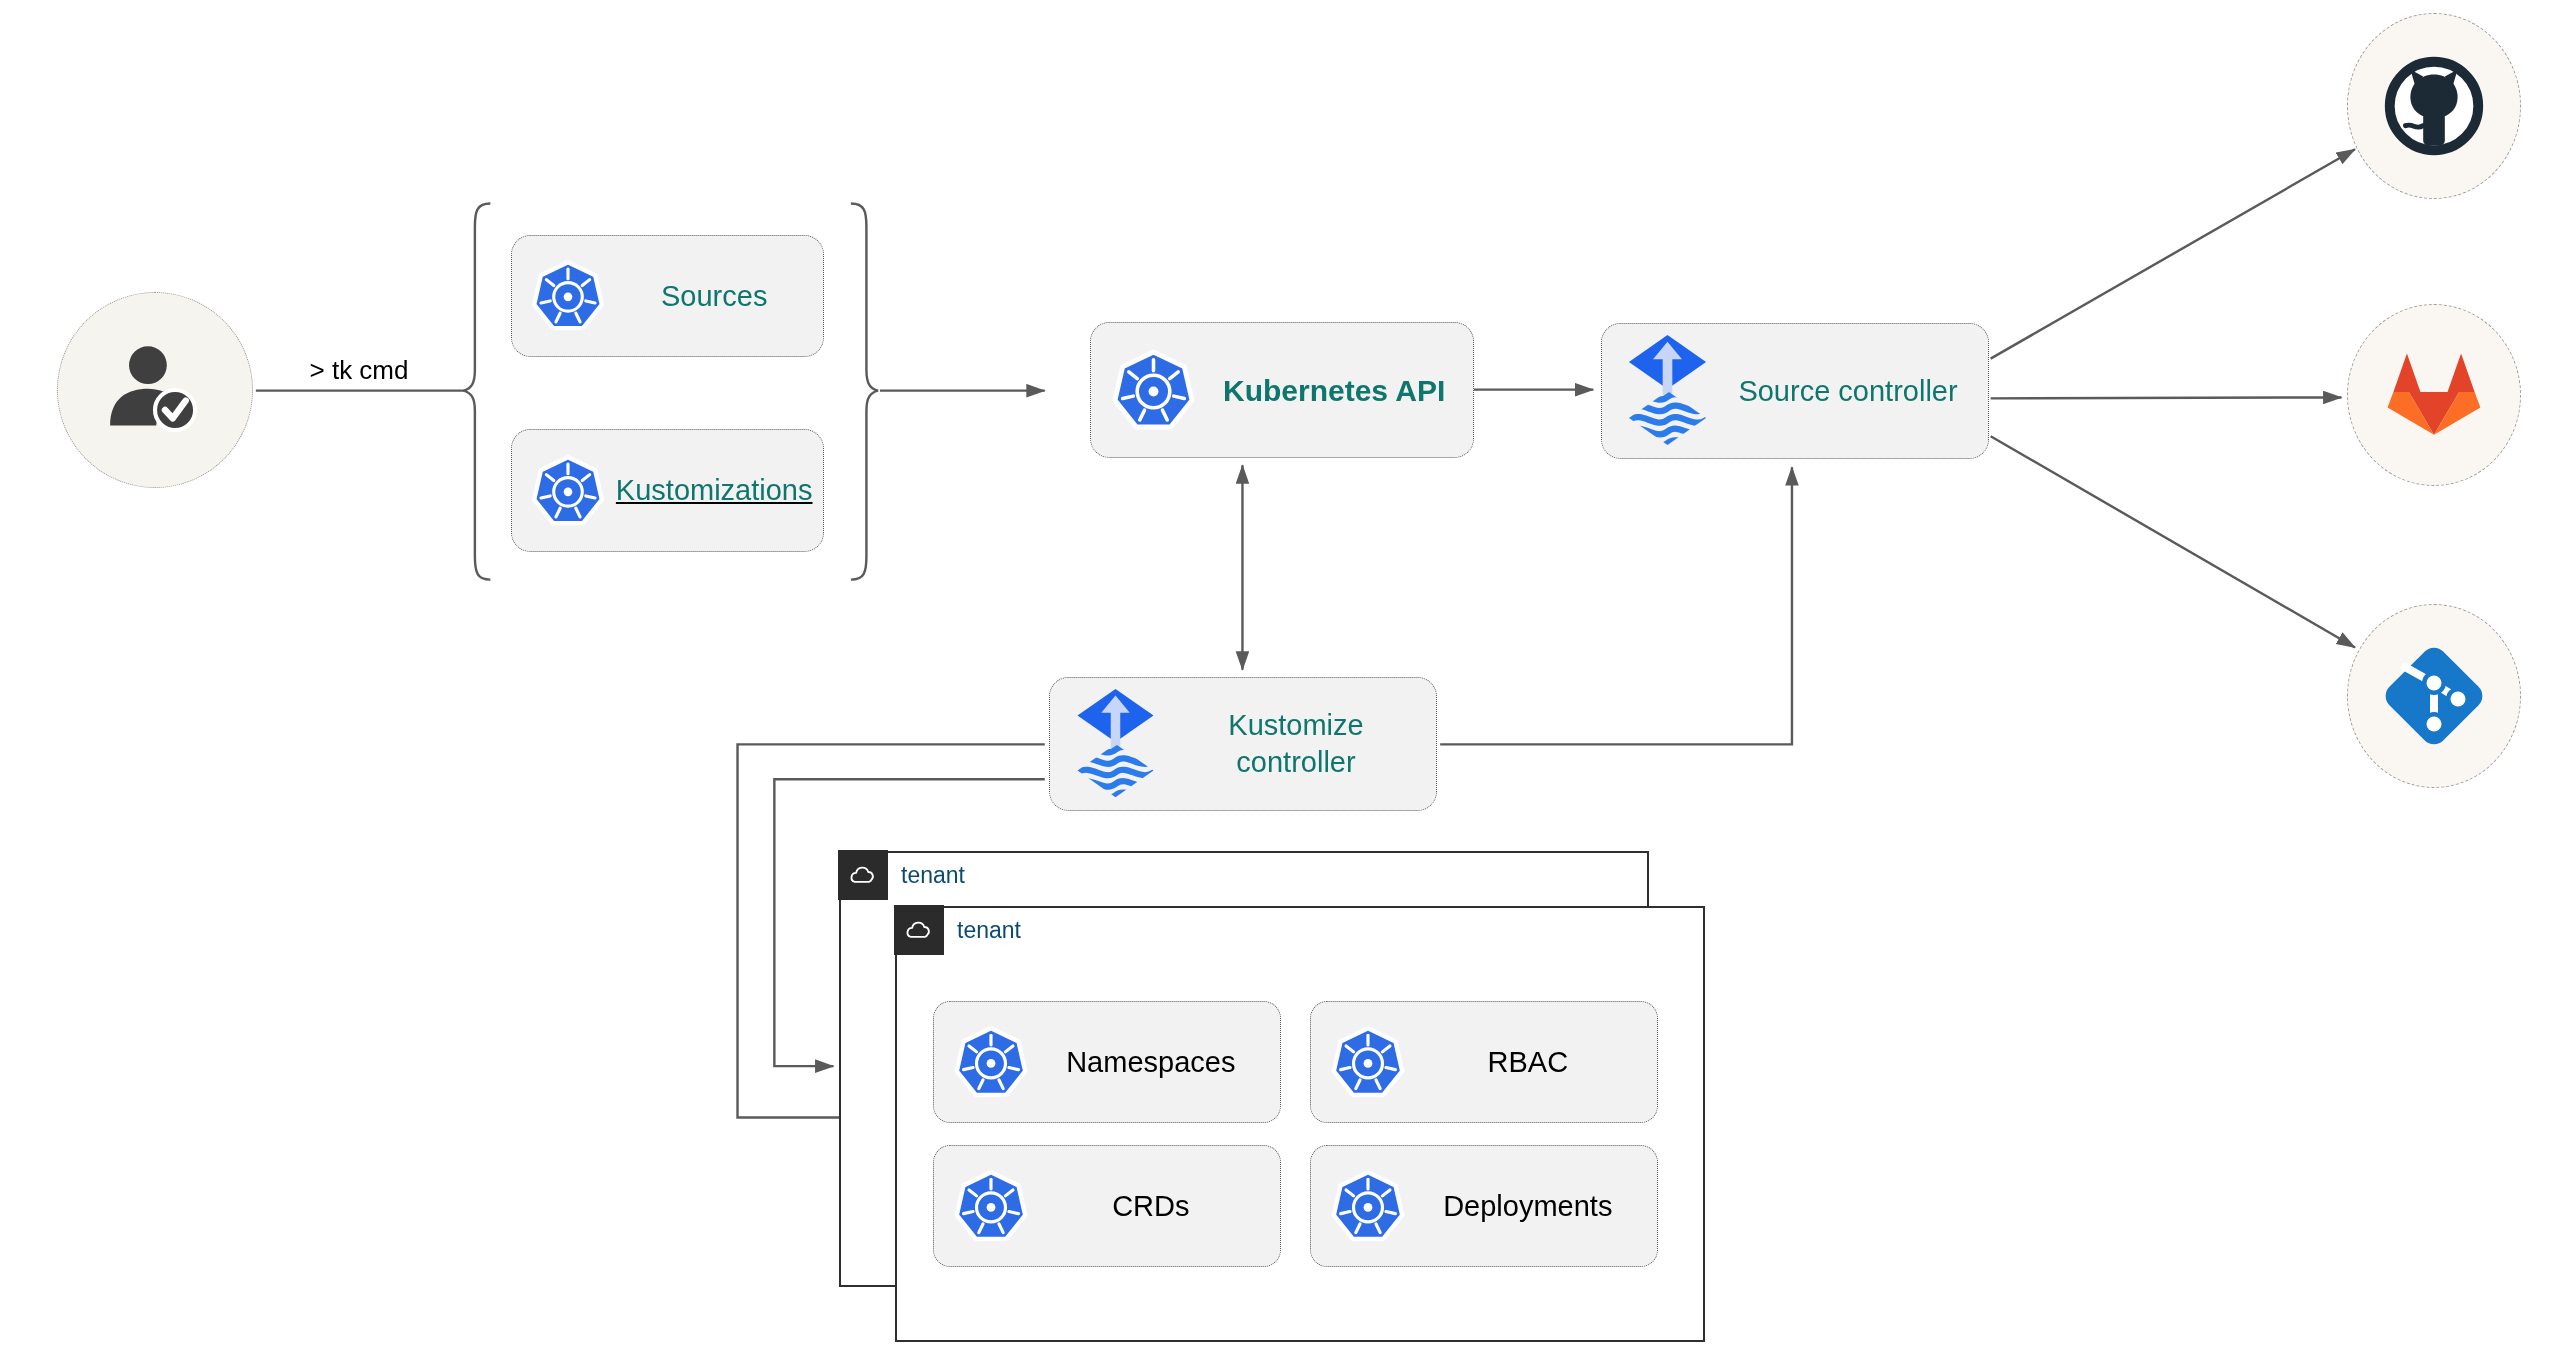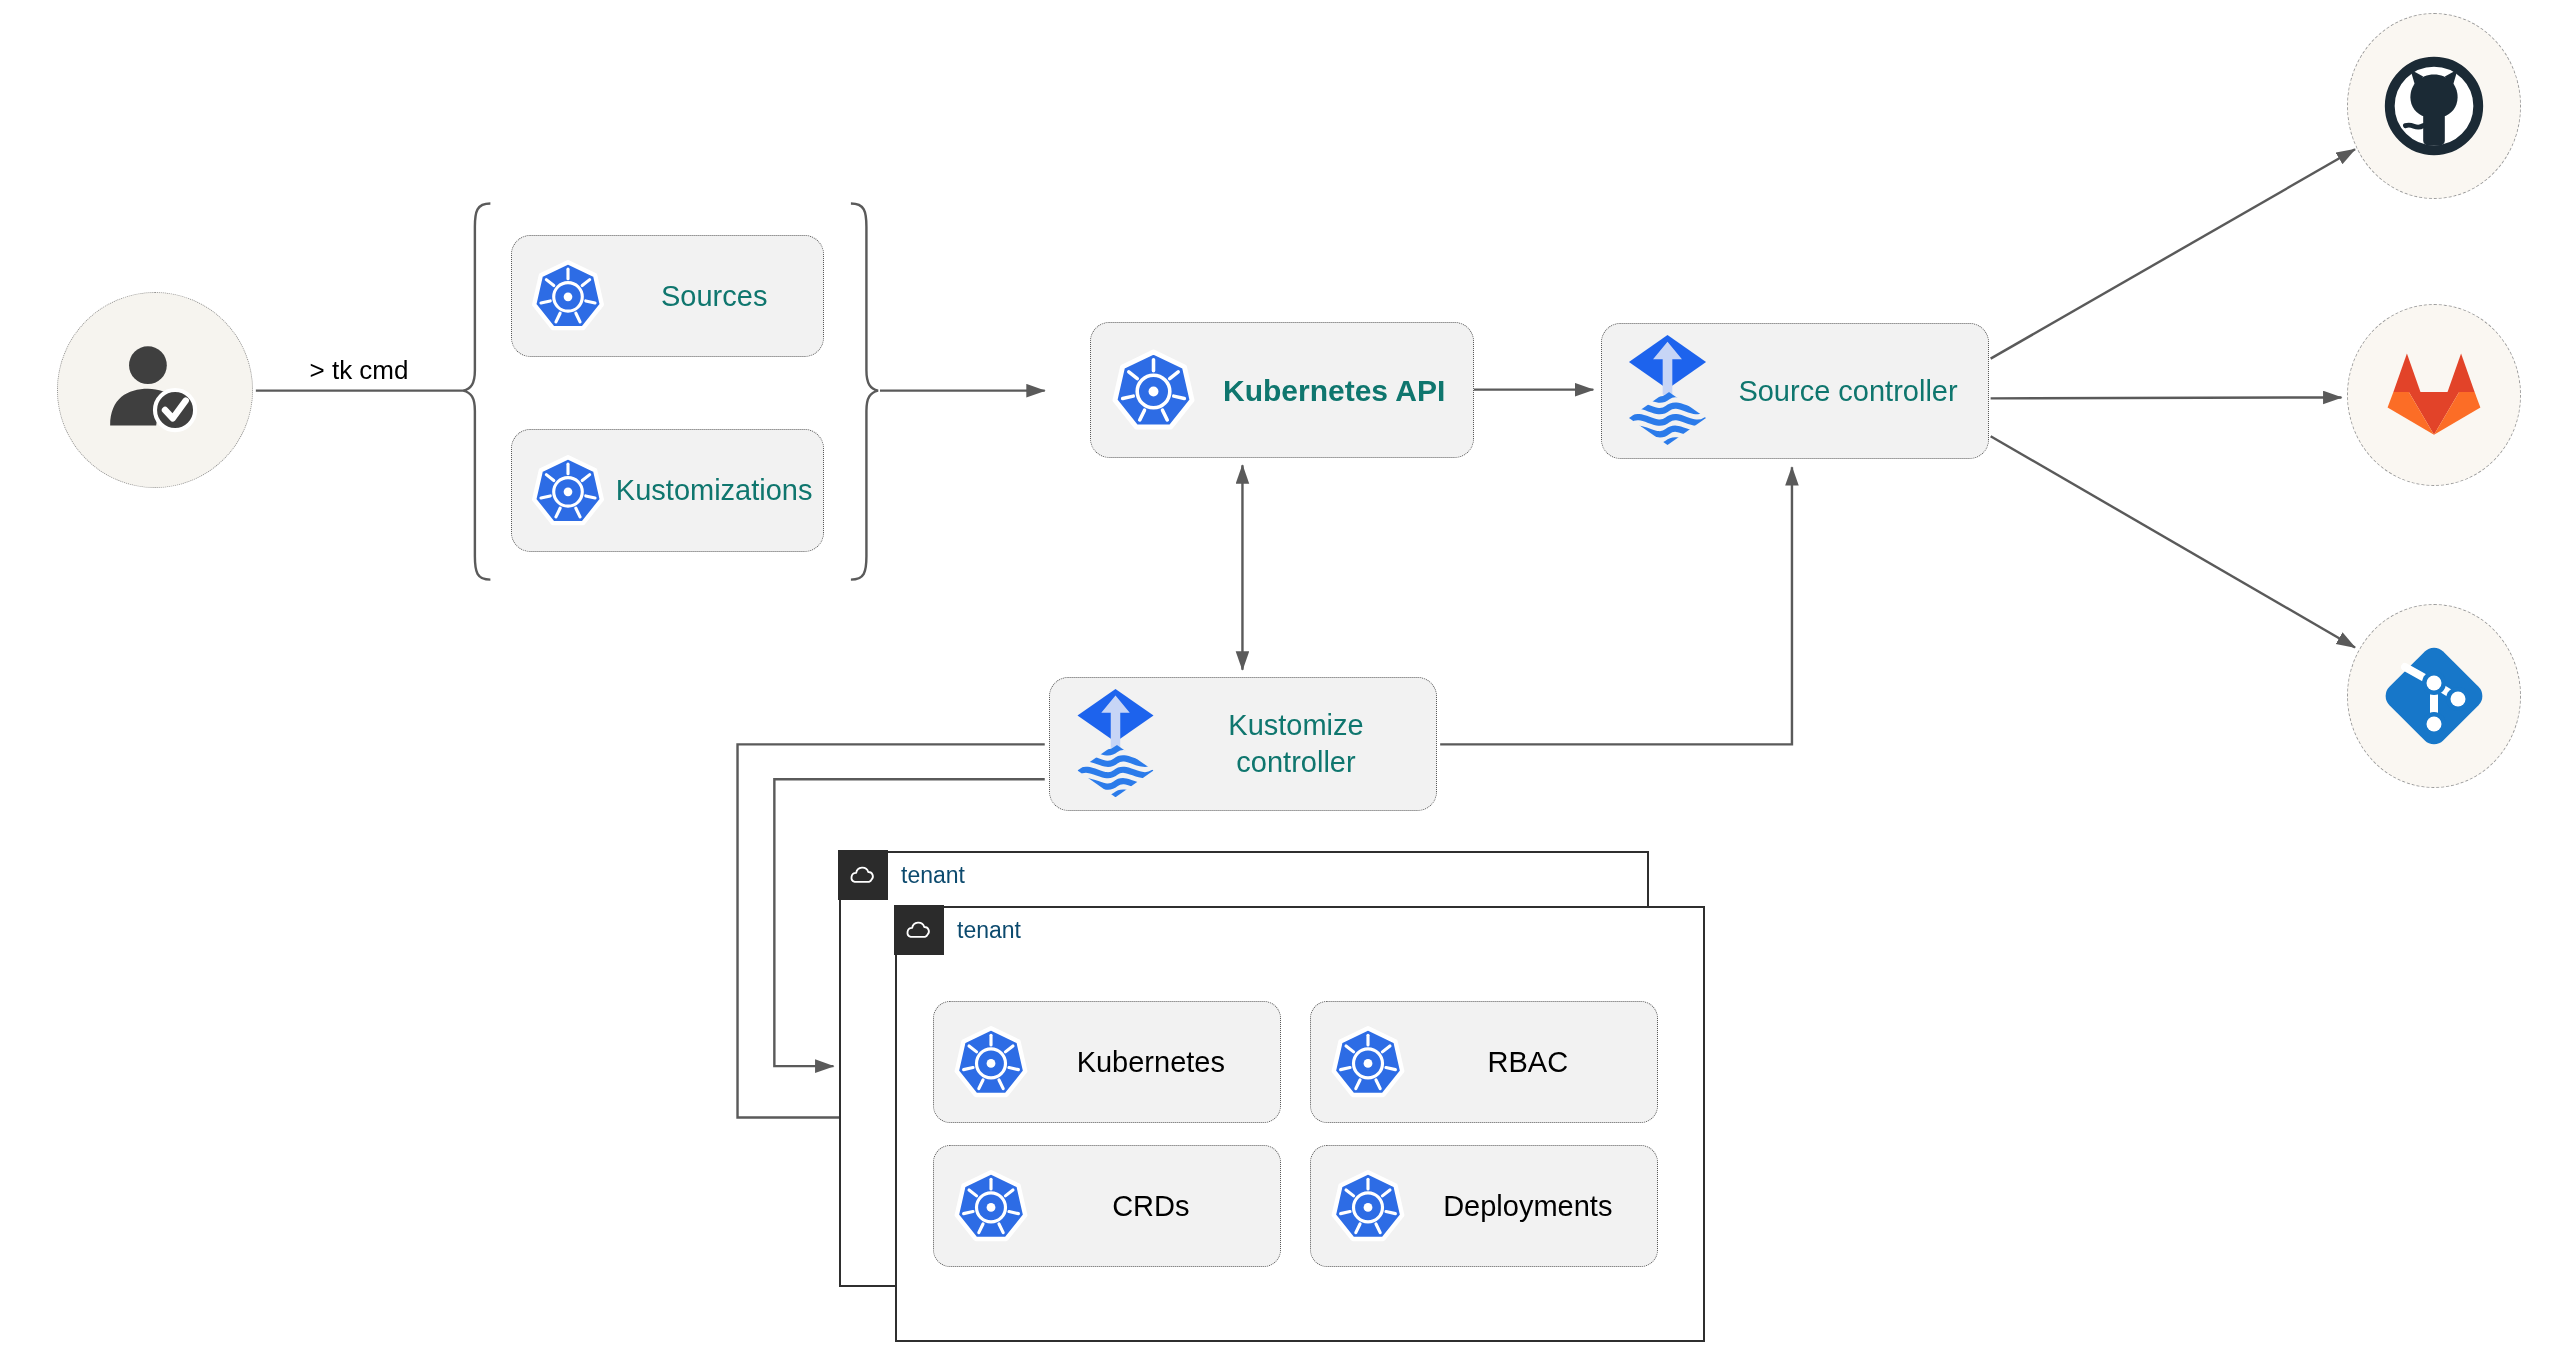--- a/index.html
+++ b/index.html
@@ -144,21 +144,21 @@
   <div class="free-label" style="left:279px;top:355px;width:160px;">&gt; tk cmd</div>
 
   <div class="node" style="left:511px;top:235px;width:313px;height:122px;">
     <span class="nicon" style="margin-left:19.4px;">
       <svg width="74" height="78" viewBox="0 0 84 90">
           <use href="#sym-k8s"></use>
         </svg>
       </span>
     <span class="nlabel">Sources</span>
   </div>
-  <div class="node" style="left:511px;top:429px;width:313px;height:123px;">
+  <div class="node" style="left:511px;top:429px;width:313px;height:123px;text-decoration:underline;">
     <span class="nicon" style="margin-left:19.4px;">
       <svg width="74" height="78" viewBox="0 0 84 90">
           <use href="#sym-k8s"></use>
         </svg>
       </span>
     <span class="nlabel">Kustomizations</span>
   </div>
 
   <div class="node" style="left:1090px;top:322px;width:384px;height:136px;font-weight:bold;">
     <span class="nicon" style="margin-left:21.3px;">
@@ -203,21 +203,21 @@
         </svg>
     </div>
     <span class="tlabel">tenant</span>
 
     <div class="resource" style="left:36px;top:93px;">
       <span class="nicon">
         <svg width="76" height="79" viewBox="0 0 84 90">
             <use href="#sym-k8s"></use>
           </svg>
         </span>
-      <span class="nlabel">Kubernetes</span>
+      <span class="nlabel">Namespaces</span>
     </div>
     <div class="resource" style="left:413px;top:93px;">
       <span class="nicon">
         <svg width="76" height="79" viewBox="0 0 84 90">
             <use href="#sym-k8s"></use>
           </svg>
         </span>
       <span class="nlabel">RBAC</span>
     </div>
     <div class="resource" style="left:36px;top:237px;">

